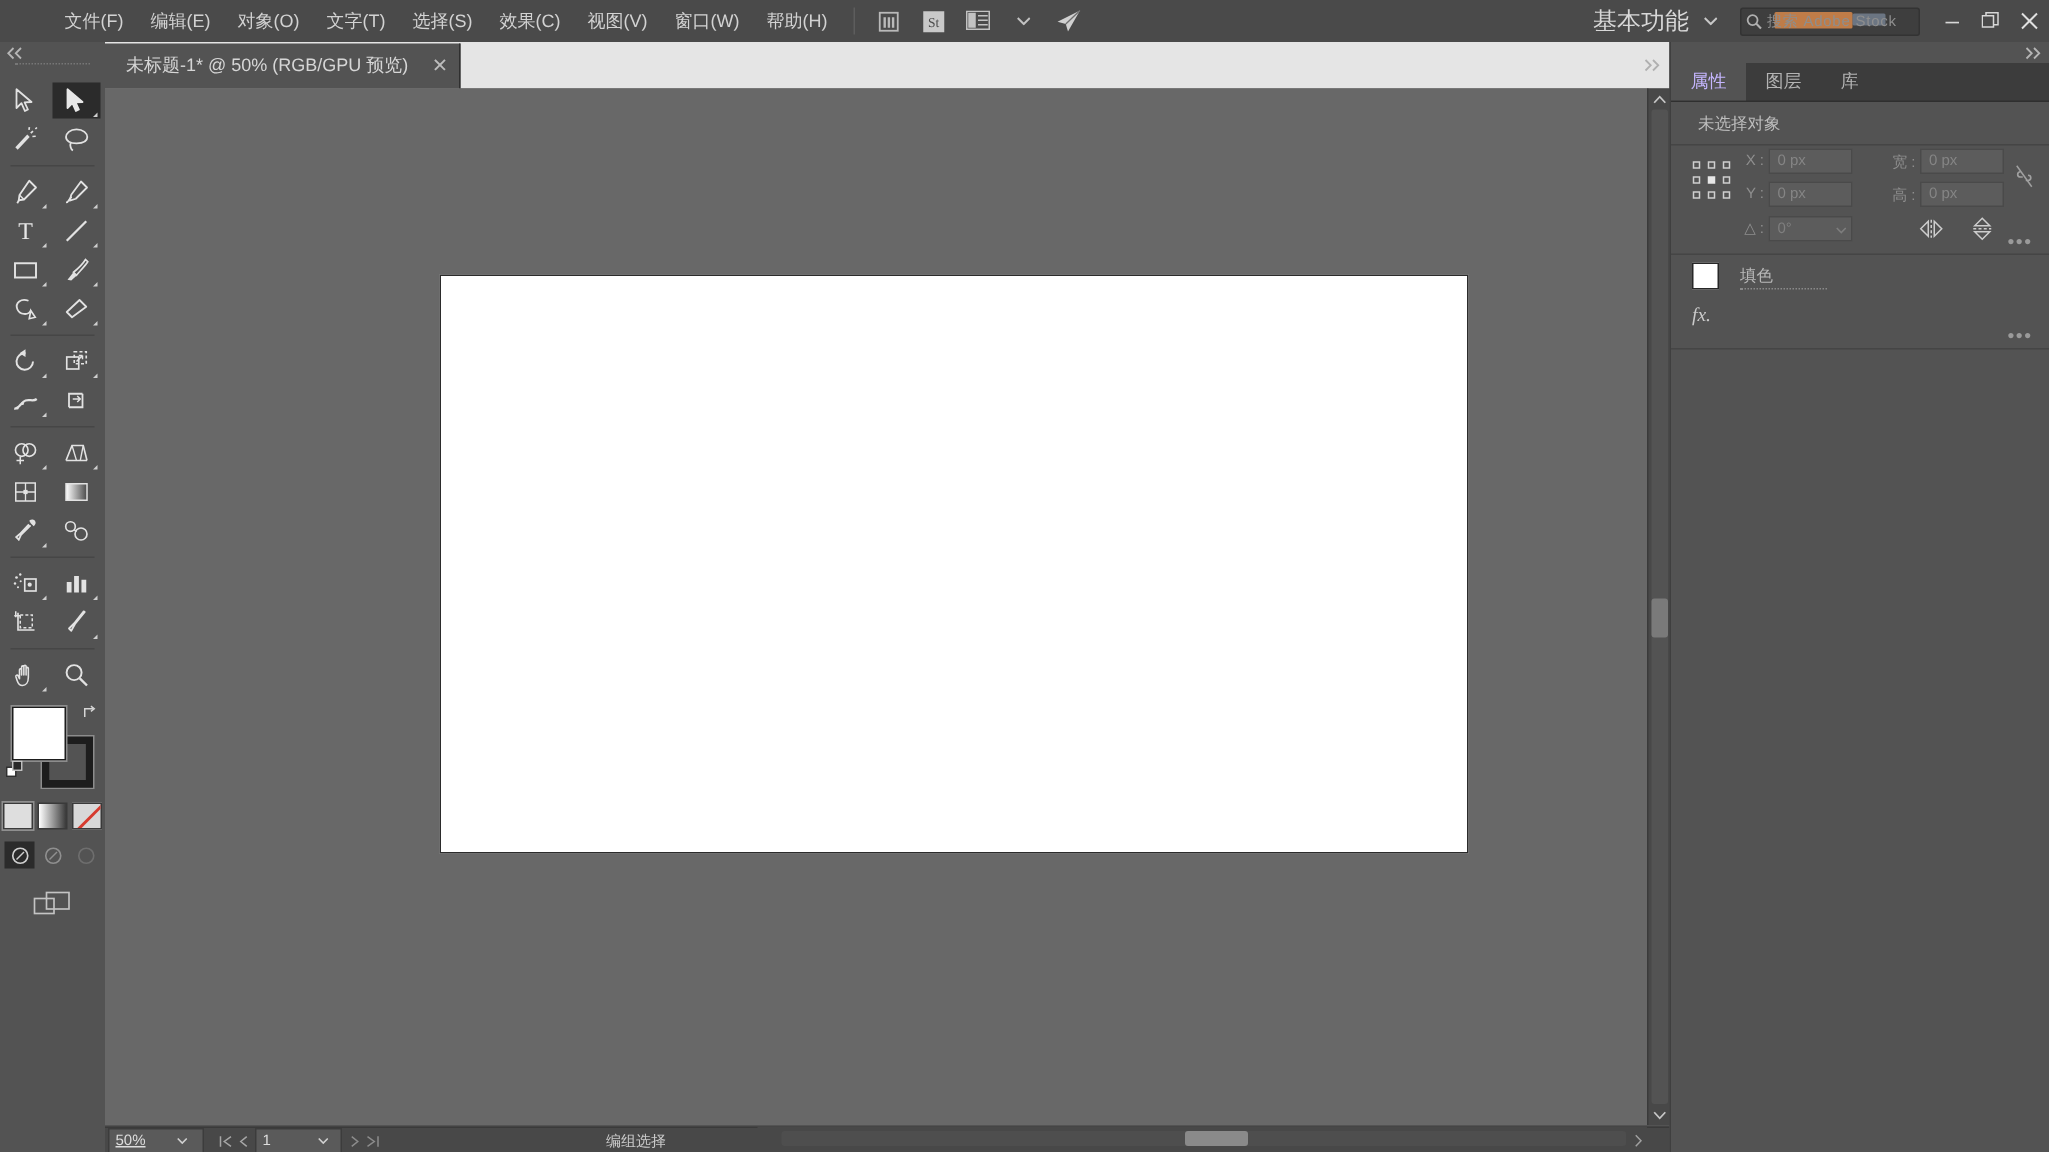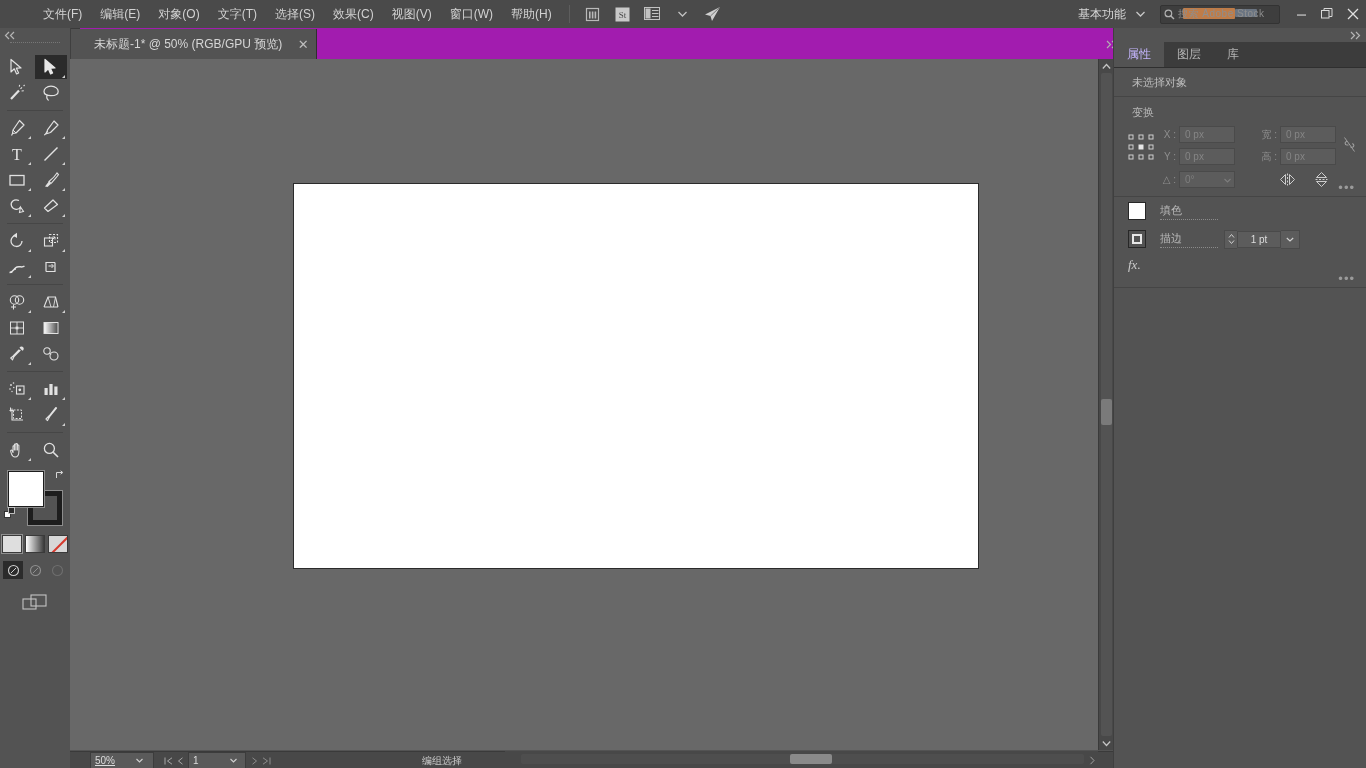--- a/index.html
+++ b/index.html
@@ -26,21 +26,21 @@
     padding:0 9px;height:28px;line-height:28px;font-size:12px;color:#d2d2d2;
     white-space:nowrap;cursor:default;
   }
   .mb-sep{width:1px;height:18px;background:#5d5d5d;margin:0 8px;}
   .mb-icon{
     width:22px;height:20px;margin:0 4px;display:flex;align-items:center;justify-content:center;
     cursor:default;
   }
   .mb-icon svg{display:block;}
   .mb-right{margin-left:auto;display:flex;align-items:center;height:28px;}
-  .ws-name{font-size:12px;color:#d8d8d8;padding:0 6px;}
+  .ws-name{font-size:16px;color:#d8d8d8;padding:0 6px;}
   .ws-caret{width:16px;height:20px;display:flex;align-items:center;justify-content:center;}
   .searchbox{
     width:118px;height:17px;background:#3e3e3e;border:1px solid #333;
     border-radius:2px;margin:0 8px 0 12px;display:flex;align-items:center;
     position:relative;overflow:hidden;
   }
   .search-ico{width:17px;display:flex;align-items:center;justify-content:center;flex:0 0 17px;}
   .search-txt{
     font-size:10px;color:#8e8e8e;white-space:nowrap;position:relative;
     letter-spacing:0.5px;
@@ -106,22 +106,22 @@
   }
   .screen-modes{display:flex;justify-content:center;gap:2px;margin-top:8px;}
   .smode{
     width:20px;height:18px;display:flex;align-items:center;justify-content:center;
   }
   .smode.sel{background:#2b2b2b;}
   .tb-last{display:flex;justify-content:center;margin-top:14px;}
 
   
   .tabbar{
-    position:absolute;left:80px;top:28px;width:1043px;height:31px;
-    background:#a21caf;border-bottom:1px solid #2f2f2f;display:flex;align-items:flex-end;
+    position:absolute;left:70px;top:28px;width:1043px;height:31px;
+    background:#e5e5e5;border-bottom:1px solid #2f2f2f;display:flex;align-items:center;
   }
   .doctab{
     height:30px;background:#535353;display:flex;align-items:center;
     padding:0 4px 0 14px;font-size:12px;color:#d6d6d6;
     border-right:1px solid #2f2f2f;cursor:default;
   }
   .doctab .x{
     margin-left:12px;width:18px;height:18px;display:flex;align-items:center;
     justify-content:center;font-size:13px;color:#bdbdbd;
   }
@@ -152,21 +152,21 @@
   .hs-track{position:absolute;left:16px;top:3px;right:14px;height:10px;background:#4e4e4e;border-radius:2px;}
   .hs-thumb{position:absolute;left:285px;top:3px;width:42px;height:10px;background:#8a8a8a;border-radius:2px;}
 
   
   .statusbar{
     position:absolute;left:70px;top:751px;width:1043px;height:17px;
     background:#484848;border-top:1px solid #3a3a3a;
     display:flex;align-items:center;font-size:10px;color:#c4c4c4;
   }
   .zoom-combo{
-    width:62px;height:15px;margin-left:20px;background:#5a5a5a;border:1px solid #3c3c3c;
+    width:62px;height:15px;margin-left:2px;background:#5a5a5a;border:1px solid #3c3c3c;
     display:flex;align-items:center;font-size:10px;color:#ddd;text-decoration:underline;
   }
   .zoom-combo span{padding-left:4px;flex:1;}
   .zc-caret{width:14px;display:flex;align-items:center;justify-content:center;}
   .nav-grp{display:flex;align-items:center;margin-left:8px;}
   .nav-btn{width:12px;height:15px;display:flex;align-items:center;justify-content:center;color:#a8a8a8;}
   .page-combo{
     width:56px;height:15px;background:#5a5a5a;border:1px solid #3c3c3c;
     display:flex;align-items:center;font-size:10px;color:#ddd;margin:0 2px;
   }
@@ -774,21 +774,20 @@
 
     <div class="rp-tabs">
       <div class="rp-tab active">属性</div>
       <div class="rp-tab">图层</div>
       <div class="rp-tab">库</div>
     </div>
 
     <div class="rp-sel">未选择对象</div>
 
     <div class="sect">
-      <div class="sect-title">变换</div>
 
       <div class="xform">
         <div class="ref-pt">
           <svg width="26" height="26" viewBox="0 0 26 26">
             <rect x="1" y="1" width="4" height="4" fill="none" stroke="#cfcfcf" stroke-width="1"></rect>
             <rect x="11" y="1" width="4" height="4" fill="none" stroke="#cfcfcf" stroke-width="1"></rect>
             <rect x="21" y="1" width="4" height="4" fill="none" stroke="#cfcfcf" stroke-width="1"></rect>
             <rect x="1" y="11" width="4" height="4" fill="none" stroke="#cfcfcf" stroke-width="1"></rect>
             <rect x="11" y="11" width="4" height="4" fill="#e6e6e6" stroke="#e6e6e6" stroke-width="1"></rect>
             <rect x="21" y="11" width="4" height="4" fill="none" stroke="#cfcfcf" stroke-width="1"></rect>
@@ -853,38 +852,20 @@
       <div class="dots">•••</div>
     </div>
 
     <div class="sect">
 
       <div class="ap-row">
         <div class="ap-sw fill"></div>
         <div class="ap-lbl">填色</div>
       </div>
 
-      <div class="ap-row">
-        <div class="ap-sw stroke"></div>
-        <div class="ap-lbl">描边</div>
-        <div class="stroke-w">
-          <div class="spin">
-            <svg width="7" height="12" viewBox="0 0 7 12">
-              <path d="M1 4.5 L3.5 1.5 L6 4.5" fill="none" stroke="#cfcfcf" stroke-width="1"></path>
-              <path d="M1 7.5 L3.5 10.5 L6 7.5" fill="none" stroke="#cfcfcf" stroke-width="1"></path>
-            </svg>
-          </div>
-          <div class="sw-in">1 pt</div>
-          <div class="sw-caret">
-            <svg width="8" height="5" viewBox="0 0 8 5">
-                <path d="M0.8 1 L4 4 L7.2 1" fill="none" stroke="#d2d2d2" stroke-width="1.1"></path>
-              </svg>
-          </div>
-        </div>
-      </div>
 
 
       <div class="fx-row">
         <span style="font-style:italic;font-size:13px;color:#cacaca;font-family:'Liberation Serif',serif;">fx.</span>
       </div>
       <div class="dots">•••</div>
     </div>
 
   </div>
 

